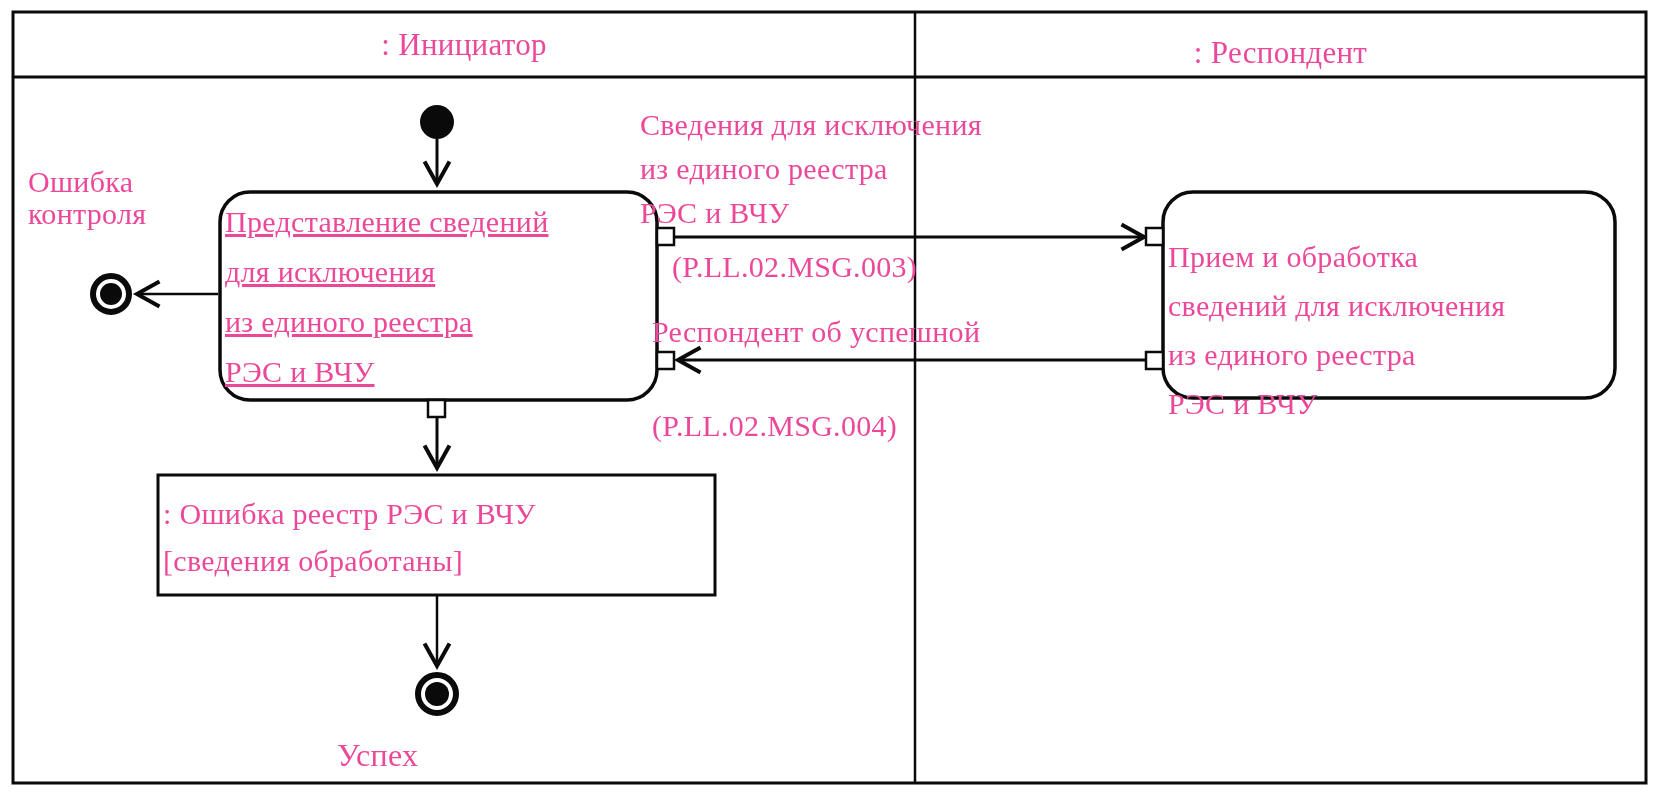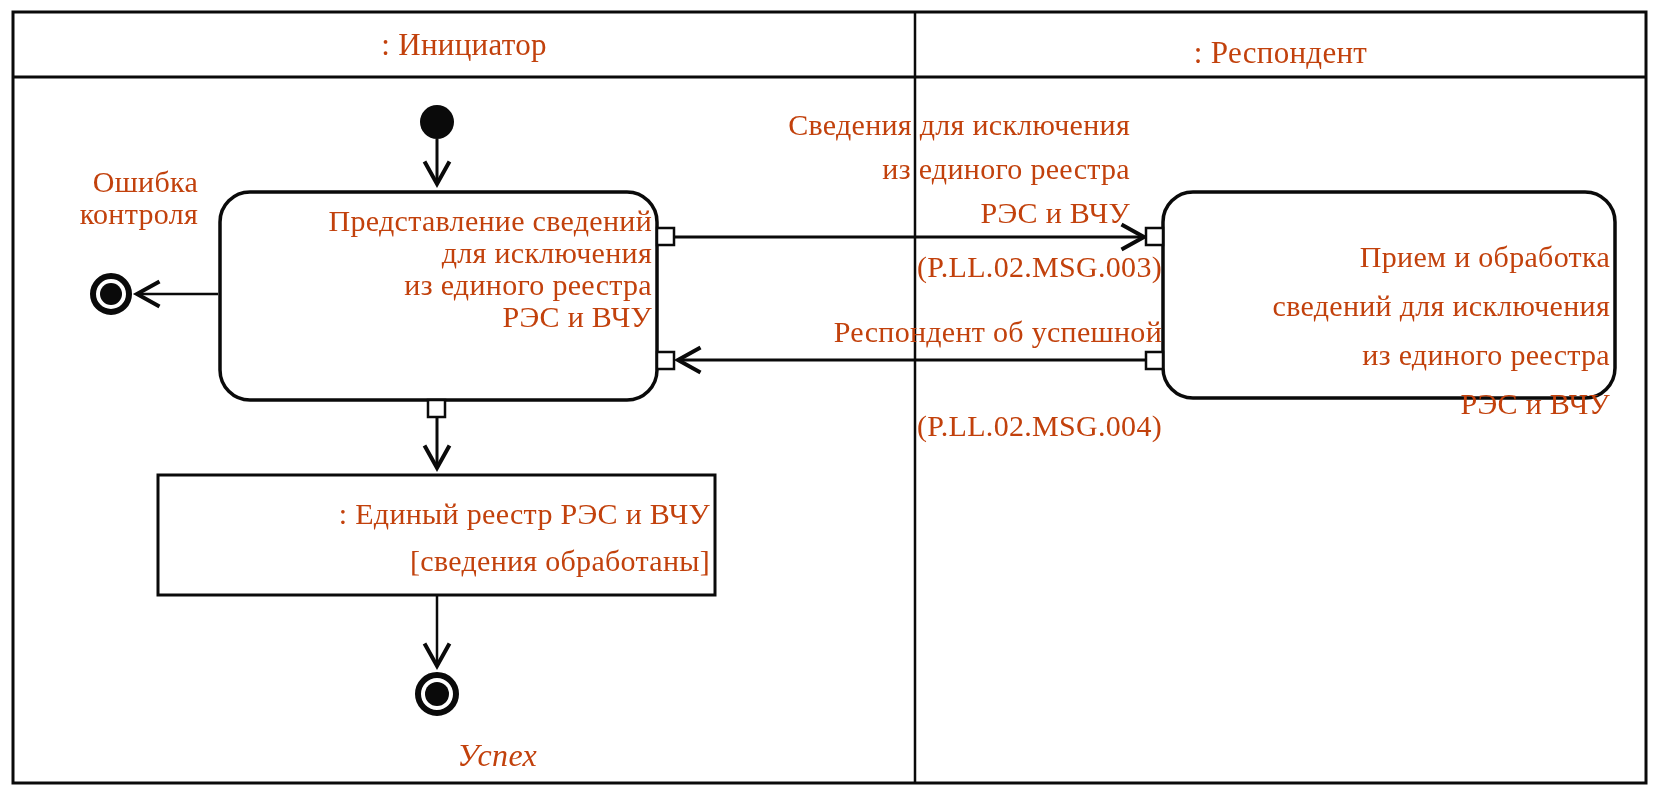--- a/index.html
+++ b/index.html
@@ -9,45 +9,45 @@
     height: 798px;
     background: #ffffff;
     font-family: "Liberation Serif", "DejaVu Serif", serif;
     color: #0a0a0a;
     overflow: hidden;
   }
   .stage svg { position: absolute; left: 0; top: 0; }
   .lbl {
     position: absolute;
     white-space: pre-line;
-    text-align: right;
-    color: #c2410c;
+    text-align: left;
+    color: #ec4899;
     font-size: 30px;
     line-height: 44px;
     letter-spacing: 0.3px;
   }
   .hdr {
     display: flex;
     align-items: center;
     justify-content: center;
     font-size: 31px;
     line-height: 31px;
   }
   .lane-hdr-left  { left: 13px;  top: 12px; width: 902px; height: 65px; }
   .lane-hdr-right { left: 915px; top: 12px; width: 731px; height: 80px; }
-  .activity1-lbl { left: 225px;  top: 205px; width: 427px; line-height: 32px; }
+  .activity1-lbl { left: 225px;  top: 197px; width: 427px; line-height: 50px; text-decoration: underline; }
   .activity2-lbl { left: 1168px; top: 196px; width: 442px; line-height: 49px; margin-top: 36px; }
   .msg1-top  { left: 640px; top: 103px; width: 490px; }
   .msg1-code { left: 672px; top: 245px; width: 490px; }
   .msg2-top  { left: 652px; top: 310px; width: 510px; }
   .msg2-bot  { left: 652px; top: 362px; width: 510px; }
   .msg2-code { left: 652px; top: 404px; width: 510px; }
   .error-lbl { left: 28px;  top: 166px; width: 170px; line-height: 32px; }
   .object-lbl { left: 163px; top: 490px; width: 547px; line-height: 47px; }
-  .success-lbl { left: 337px; top: 733px; width: 200px; font-size: 32px; font-style: italic; }
+  .success-lbl { left: 337px; top: 733px; width: 200px; font-size: 32px; }
 </style>
 </head>
 <body>
 
 <div class="stage">
 
   <svg width="1654" height="798" viewBox="0 0 1654 798">
     <defs>
       <marker id="arrow" viewBox="0 0 12 12" markerUnits="userSpaceOnUse" markerWidth="30" markerHeight="30" refX="10" refY="6" orient="auto">
         <path d="M1,1 L10,6 L1,11" fill="none" stroke="#0a0a0a" stroke-width="1.6"></path>
@@ -94,21 +94,21 @@
   <div class="lbl activity1-lbl">Представление сведений
 для исключения
 из единого реестра
 РЭС и ВЧУ</div>
   <div class="lbl activity2-lbl">Прием и обработка
 сведений для исключения
 из единого реестра
 РЭС и ВЧУ</div>
   <div class="lbl error-lbl">Ошибка
 контроля</div>
-  <div class="lbl object-lbl">: Единый реестр РЭС и ВЧУ
+  <div class="lbl object-lbl">: Ошибка реестр РЭС и ВЧУ
 [сведения обработаны]</div>
   <div class="lbl success-lbl">Успех</div>
 
   <div class="lbl msg1-top">Сведения для исключения
 из единого реестра
 РЭС и ВЧУ</div>
   <div class="lbl msg1-code">(P.LL.02.MSG.003)</div>
   <div class="lbl msg2-top">Респондент об успешной</div>
   <div class="lbl msg2-code">(P.LL.02.MSG.004)</div>
 

